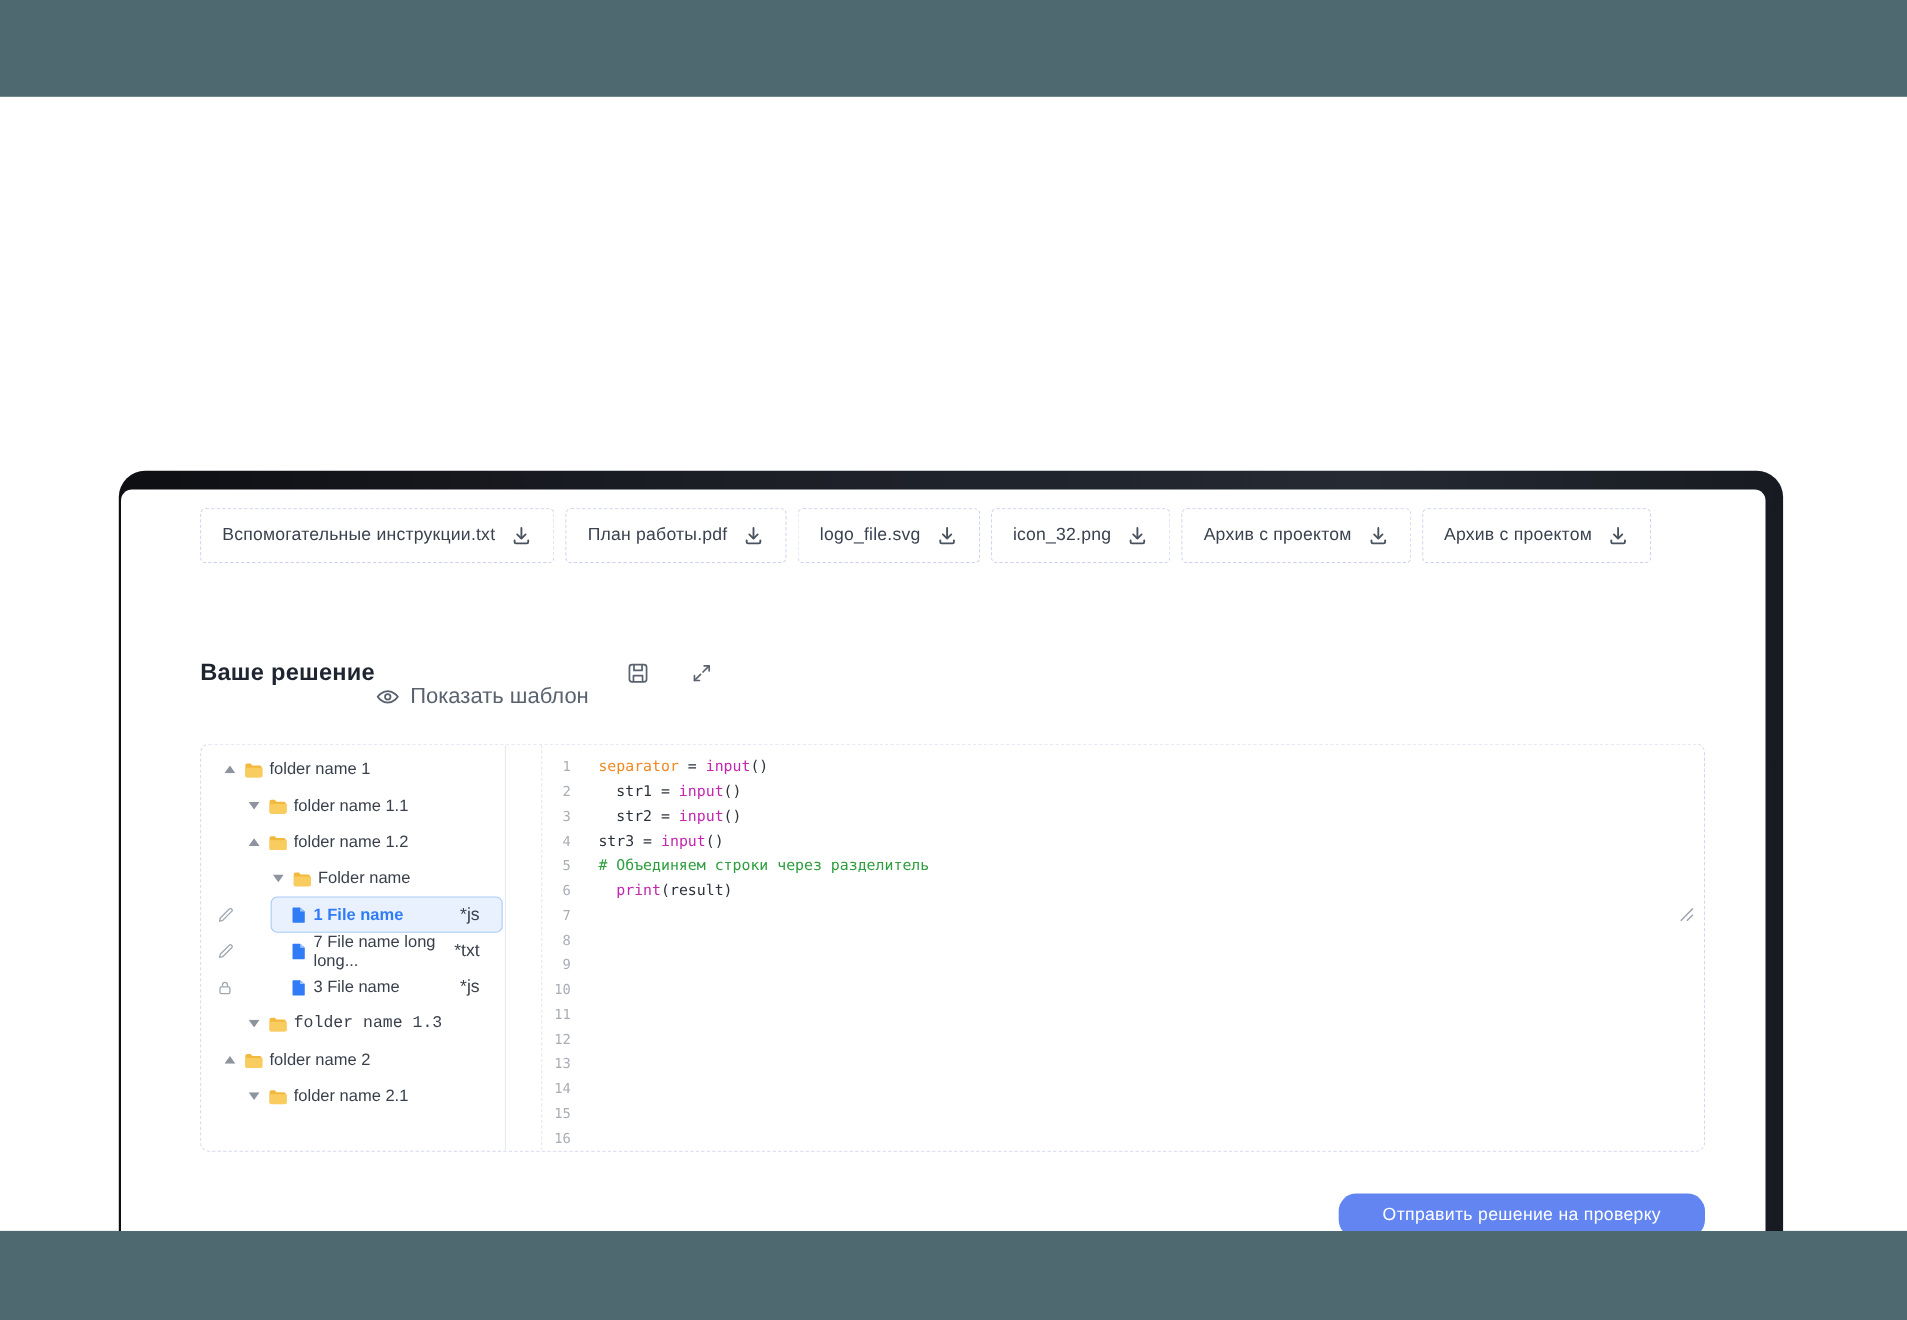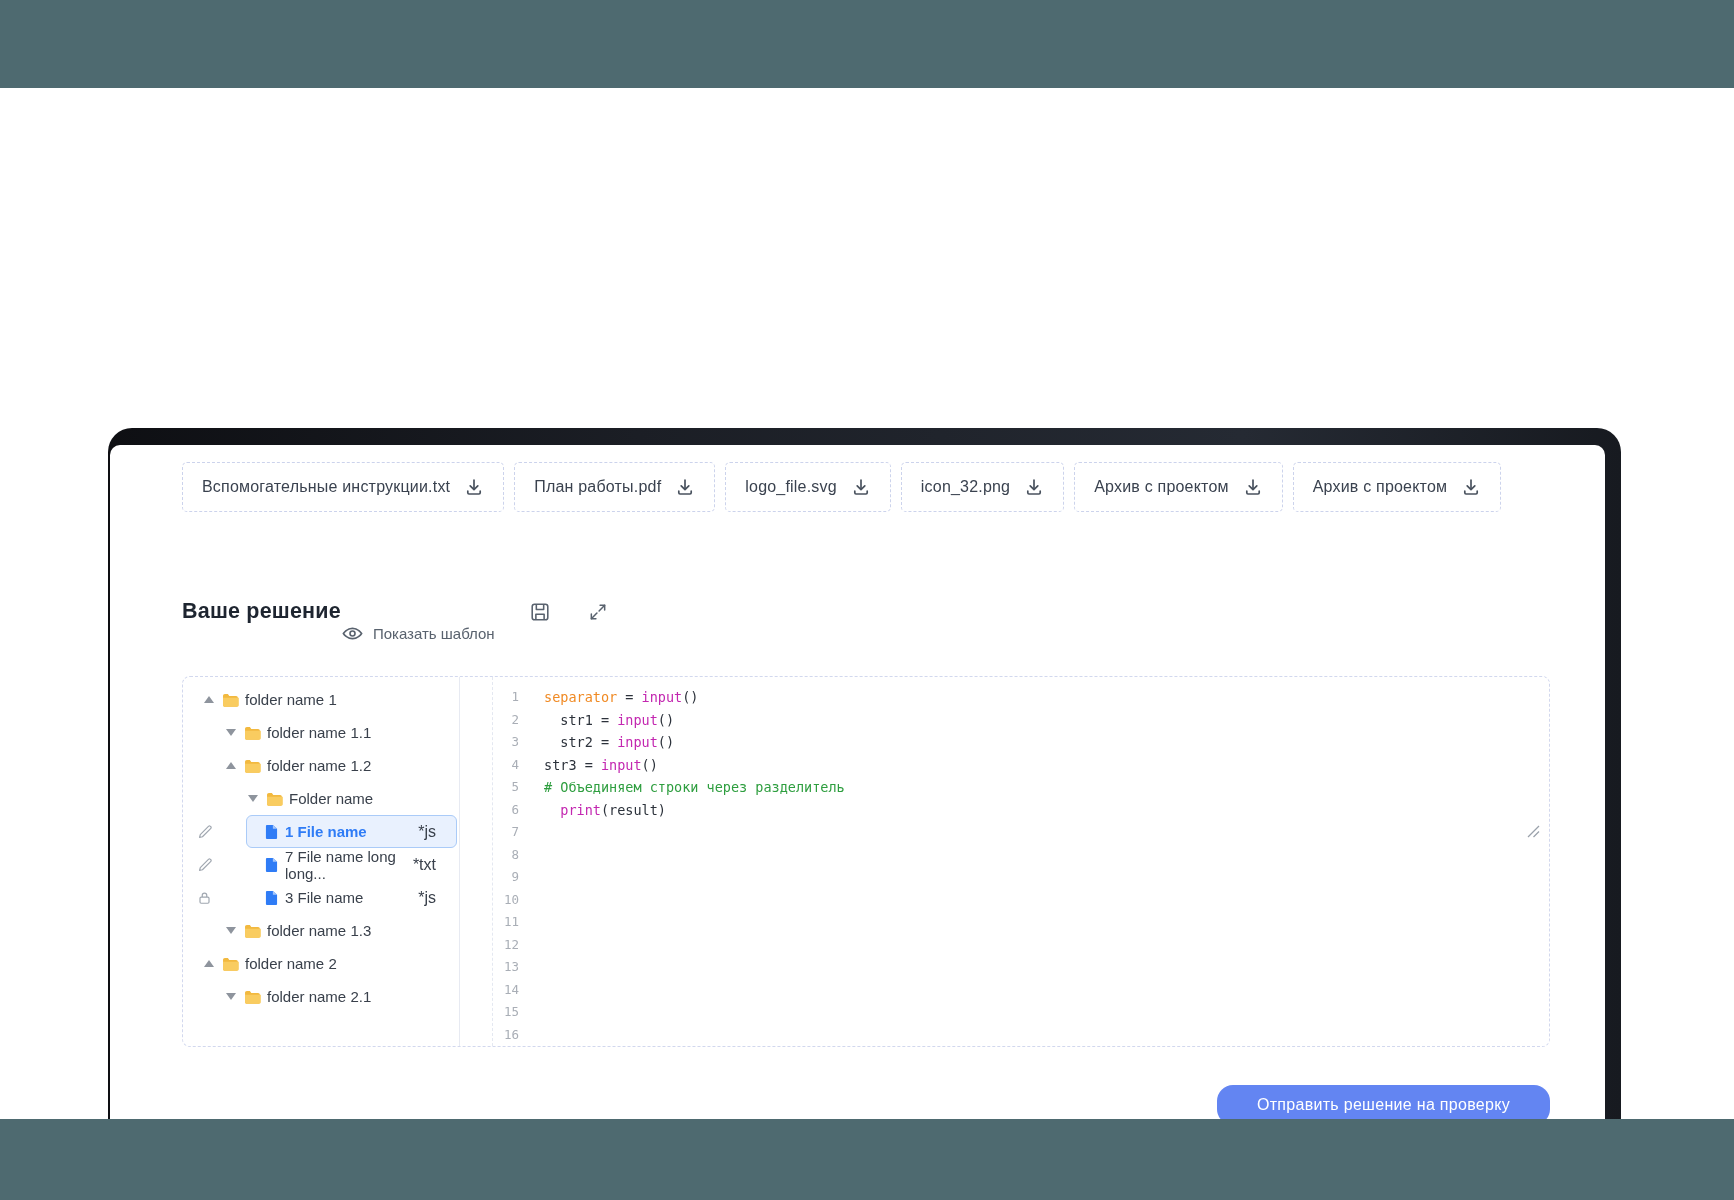--- a/index.html
+++ b/index.html
@@ -25,21 +25,21 @@
   .ic{display:inline-flex;align-items:center;justify-content:center;line-height:0;}
   .ic svg{display:block;}
   .chip .ic{color:#49525E;}
 
   
   .solution-header{margin-top:66px;display:flex;align-items:center;}
   .solution-header h2{margin:0;font-size:21.5px;font-weight:700;color:#1E2530;letter-spacing:.2px;}
   .tools{display:flex;align-items:center;color:#59626E;}
   .tools button{background:none;border:none;padding:0;display:inline-flex;align-items:center;
                 cursor:pointer;color:#59626E;}
-  .show-template{gap:9px;font-size:15px;color:#3E4653;font-family:inherit;margin-top:44px;}
+  .show-template{gap:9px;font-size:20px;color:#3E4653;font-family:inherit;margin-top:44px;}
   .tools .save-btn{margin-left:34px;}
   .tools .expand-btn{margin-left:37px;}
 
   
   .workspace{margin-top:31px;height:371px;display:flex;border:1px dashed #d2d8ee;
              border-radius:8px;overflow:hidden;box-sizing:border-box;background:#fff;}
   .tree{width:276px;flex:none;border-right:1px solid #e7eaf2;position:relative;overflow:hidden;}
   .collapse-row{height:32px;background:#EEF1FC;border-bottom:1px dashed #ccd3f0;
                 display:flex;align-items:center;justify-content:center;gap:9px;
                 font-size:13.5px;color:#3F4752;cursor:pointer;}
@@ -287,21 +287,21 @@
                     <span class="ic">
                       <svg width="13" height="16" viewBox="0 0 14 17">
                         <path d="M1 2c0-.6.4-1 1-1h6.5L13 4.9V15c0 .6-.4 1-1 1H2c-.6 0-1-.4-1-1Z" fill="#2F7CF6"></path>
                         <path d="M8.5 1 13 4.9H8.5Z" fill="#A4C6FB"></path>
                       </svg>
                     </span>
                     <span class="flabel">3 File name</span>
                     <span class="badge">*js</span>
                   </span>
                 </div>
-                <div class="trow" style="padding-left: 43px;">
+                <div class="trow" style="padding-left: 43px; font-family: Liberation Mono, monospace;">
                   <span class="ic tri">
                     <svg width="10" height="7" viewBox="0 0 10 7">
                       <path d="M0 0h10L5 7Z" fill="#8E949D"></path>
                     </svg>
                   </span>
                   <span class="ic fold">
                     <svg width="17" height="14" viewBox="0 0 18 15">
                       <path d="M1 3.1C1 2 1.8 1.2 3 1.2h3.2l1.5 1.9h7.3c1.1 0 1.9.8 1.9 1.9v7.9c0 1.1-.8 1.9-1.9 1.9H2.9c-1.1 0-1.9-.8-1.9-1.9Z" fill="#F2B93F"></path>
                       <path d="M1 5.2h16.9v7.7c0 1.1-.8 1.9-1.9 1.9H2.9c-1.1 0-1.9-.8-1.9-1.9Z" fill="#F9CC60"></path>
                     </svg>

